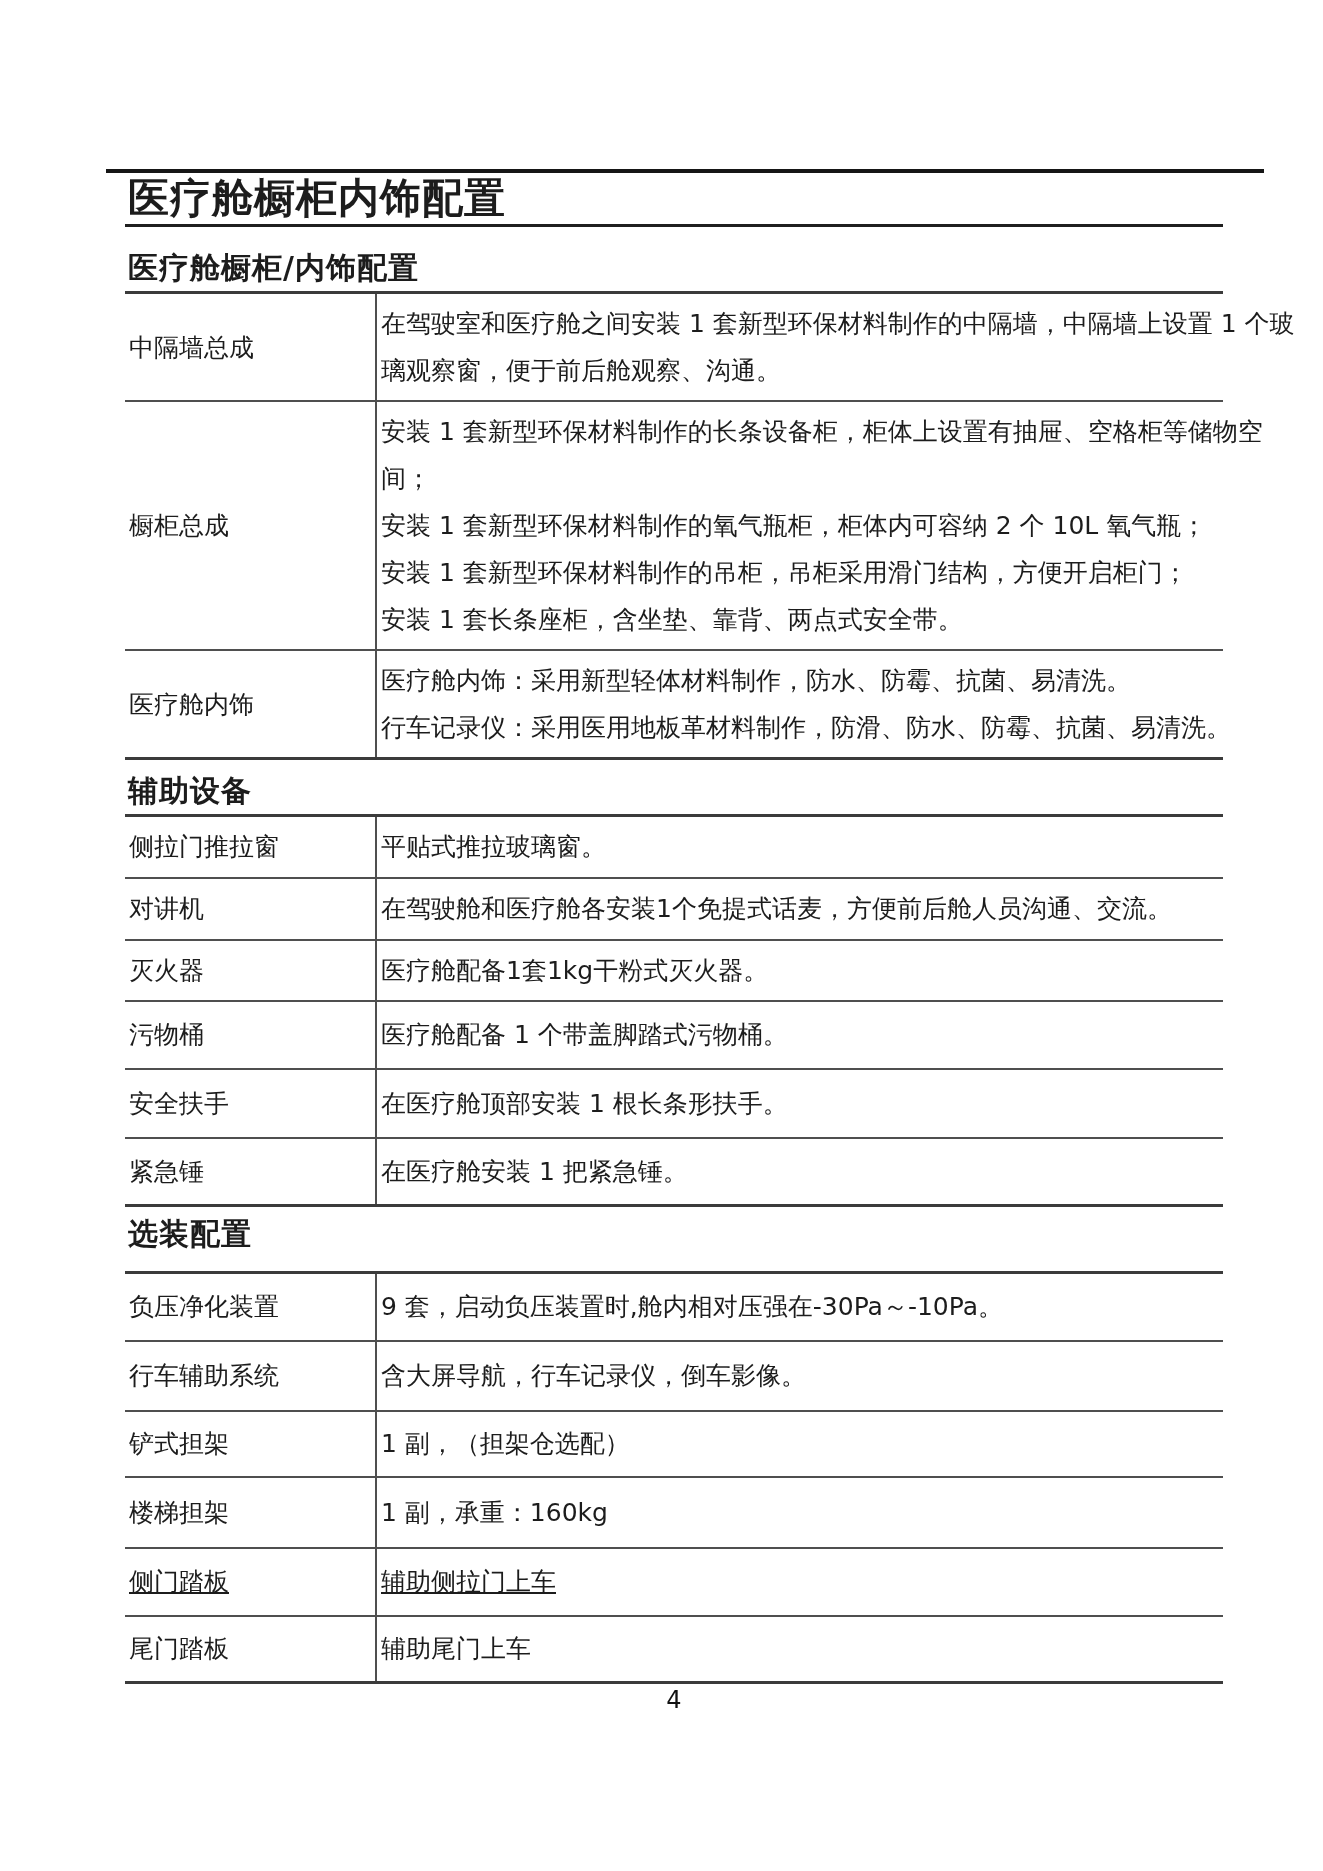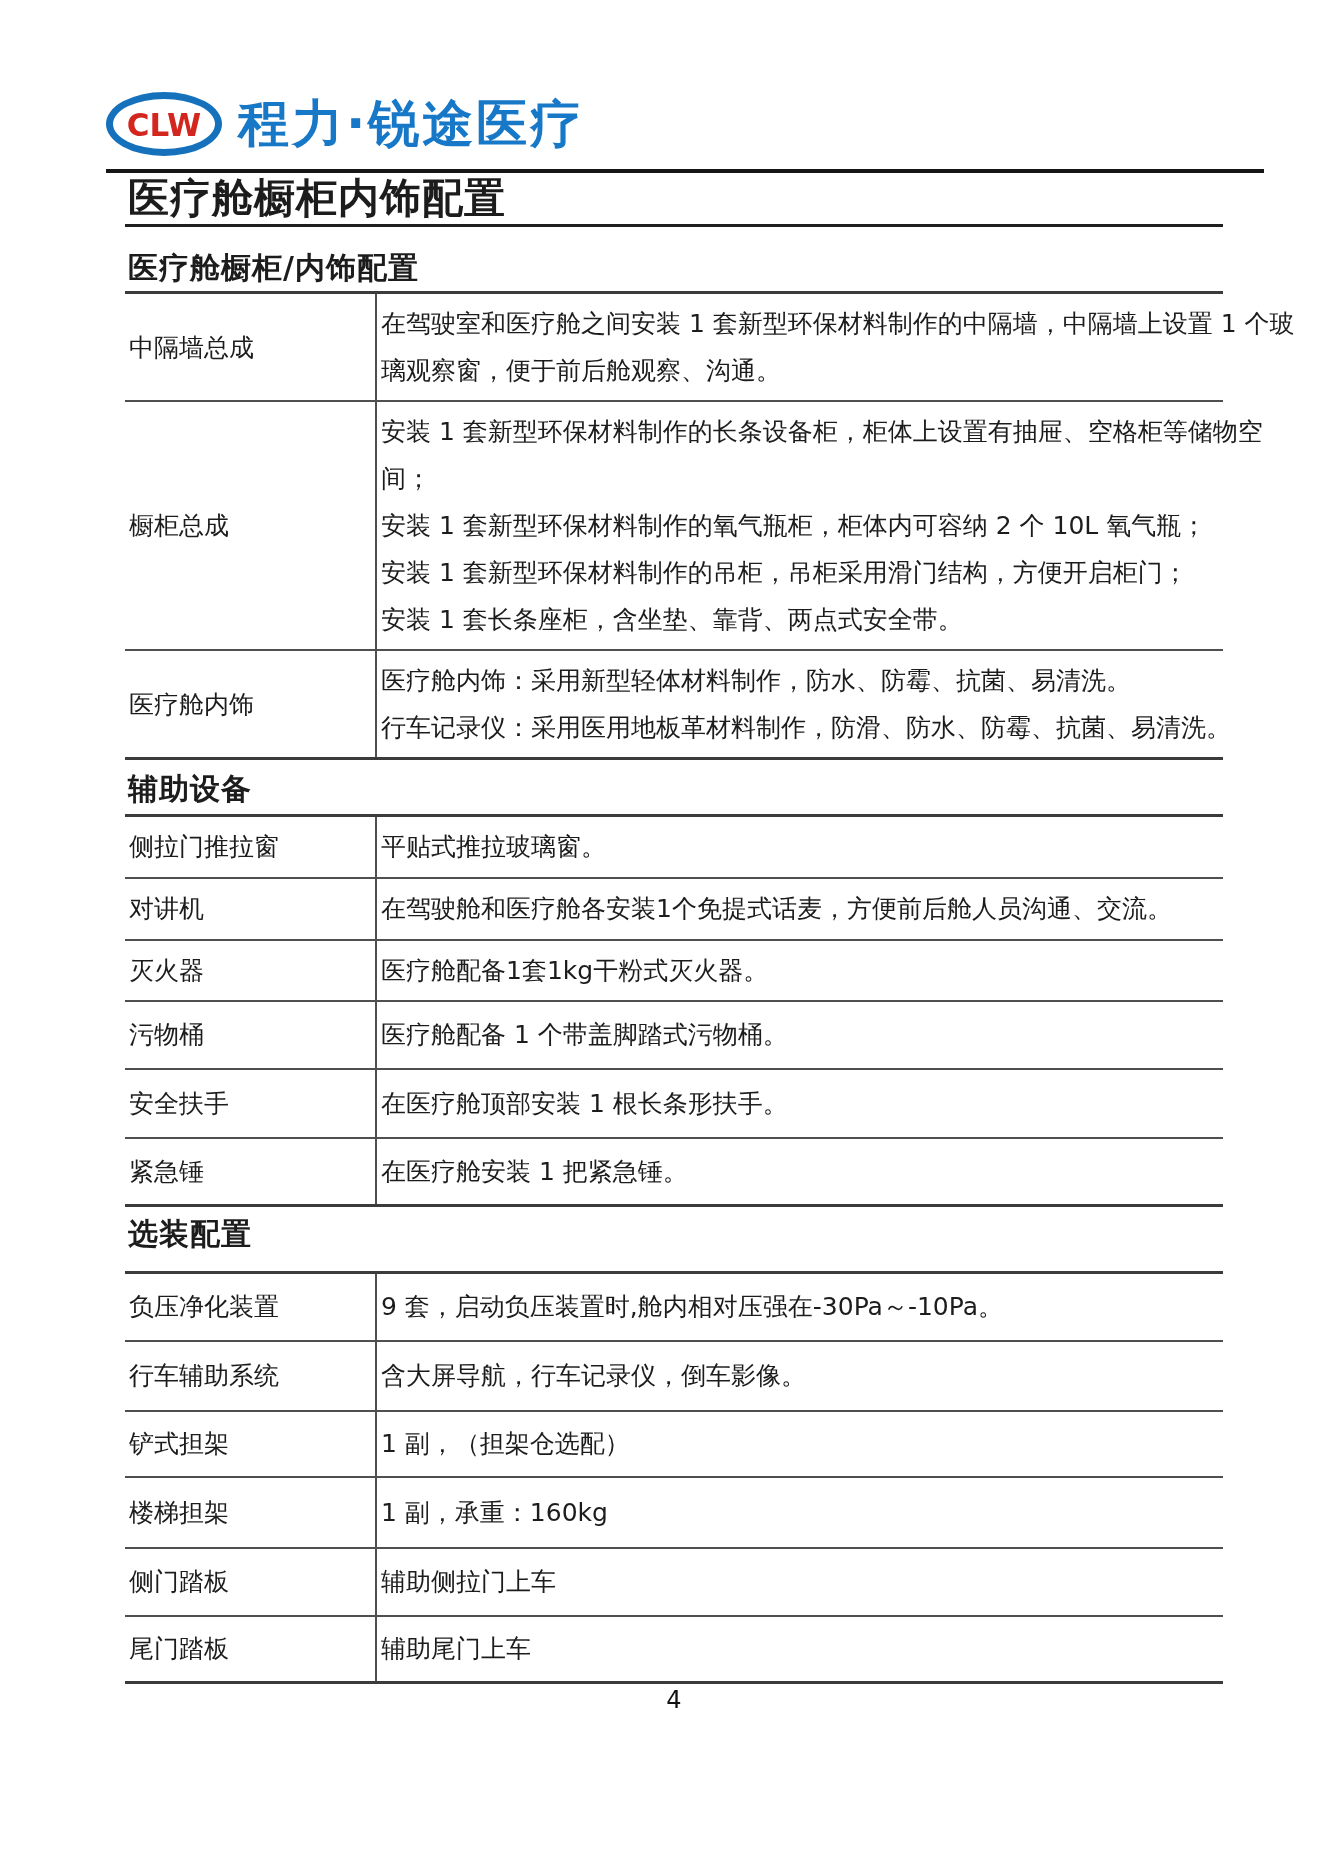--- a/index.html
+++ b/index.html
@@ -35,21 +35,21 @@
   .content{position:absolute;left:125px;top:181px;width:1098px;}
 
   .doc-h1{
     font-size:41px;font-weight:bold;line-height:34px;letter-spacing:1px;
     margin:0 0 24px 0;padding:0 0 9px 3px;border-bottom:3px solid #1f1f1f;
   }
   .doc-h2{
     font-size:30px;font-weight:bold;line-height:34px;letter-spacing:1px;
     margin:0 0 6px 0;padding-left:3px;
   }
-  .doc-h2.mt{margin-top:14px;font-family:Liberation Mono, monospace;}
+  .doc-h2.mt{margin-top:14px;}
   .doc-h2.mt2{margin-top:10px;margin-bottom:20px;}
 
   
   table.spec{
     width:1098px;border-collapse:collapse;table-layout:fixed;
     border-top:3px solid #3b3b3b;
   }
   table.spec td{
     border-bottom:2px solid #4f4f4f;
     vertical-align:middle;
@@ -65,26 +65,20 @@
   .footer{
     position:absolute;left:125px;top:1686px;width:1098px;
     text-align:center;font-size:24px;color:#111;
   }
 </style>
 </head>
 <body>
 
 <div class="page">
 
-  <div class="header">
-    <div class="logo-badge">
-      <span class="logo-badge-text">CLW</span>
-    </div>
-    <div class="brand-text">程力·锐途医疗</div>
-  </div>
   <div class="header-rule"></div>
 
   <div class="content">
 
     <div class="doc-h1">医疗舱橱柜内饰配置</div>
 
     <div class="doc-h2">医疗舱橱柜/内饰配置</div>
 
     <table class="spec">
       <tbody>
@@ -179,21 +173,21 @@
         <td class="c-value">
           <div class="v-line">1 副，（担架仓选配）</div>
         </td>
       </tr>
       <tr style="height:71px;">
         <td class="c-label">楼梯担架</td>
         <td class="c-value">
           <div class="v-line">1 副，承重：160kg</div>
         </td>
       </tr>
-      <tr style="height:68px;">
+      <tr style="height:68px;text-decoration:underline;">
         <td class="c-label">侧门踏板</td>
         <td class="c-value">
           <div class="v-line">辅助侧拉门上车</div>
         </td>
       </tr>
       <tr style="height:67px;">
         <td class="c-label">尾门踏板</td>
         <td class="c-value">
           <div class="v-line">辅助尾门上车</div>
         </td>

